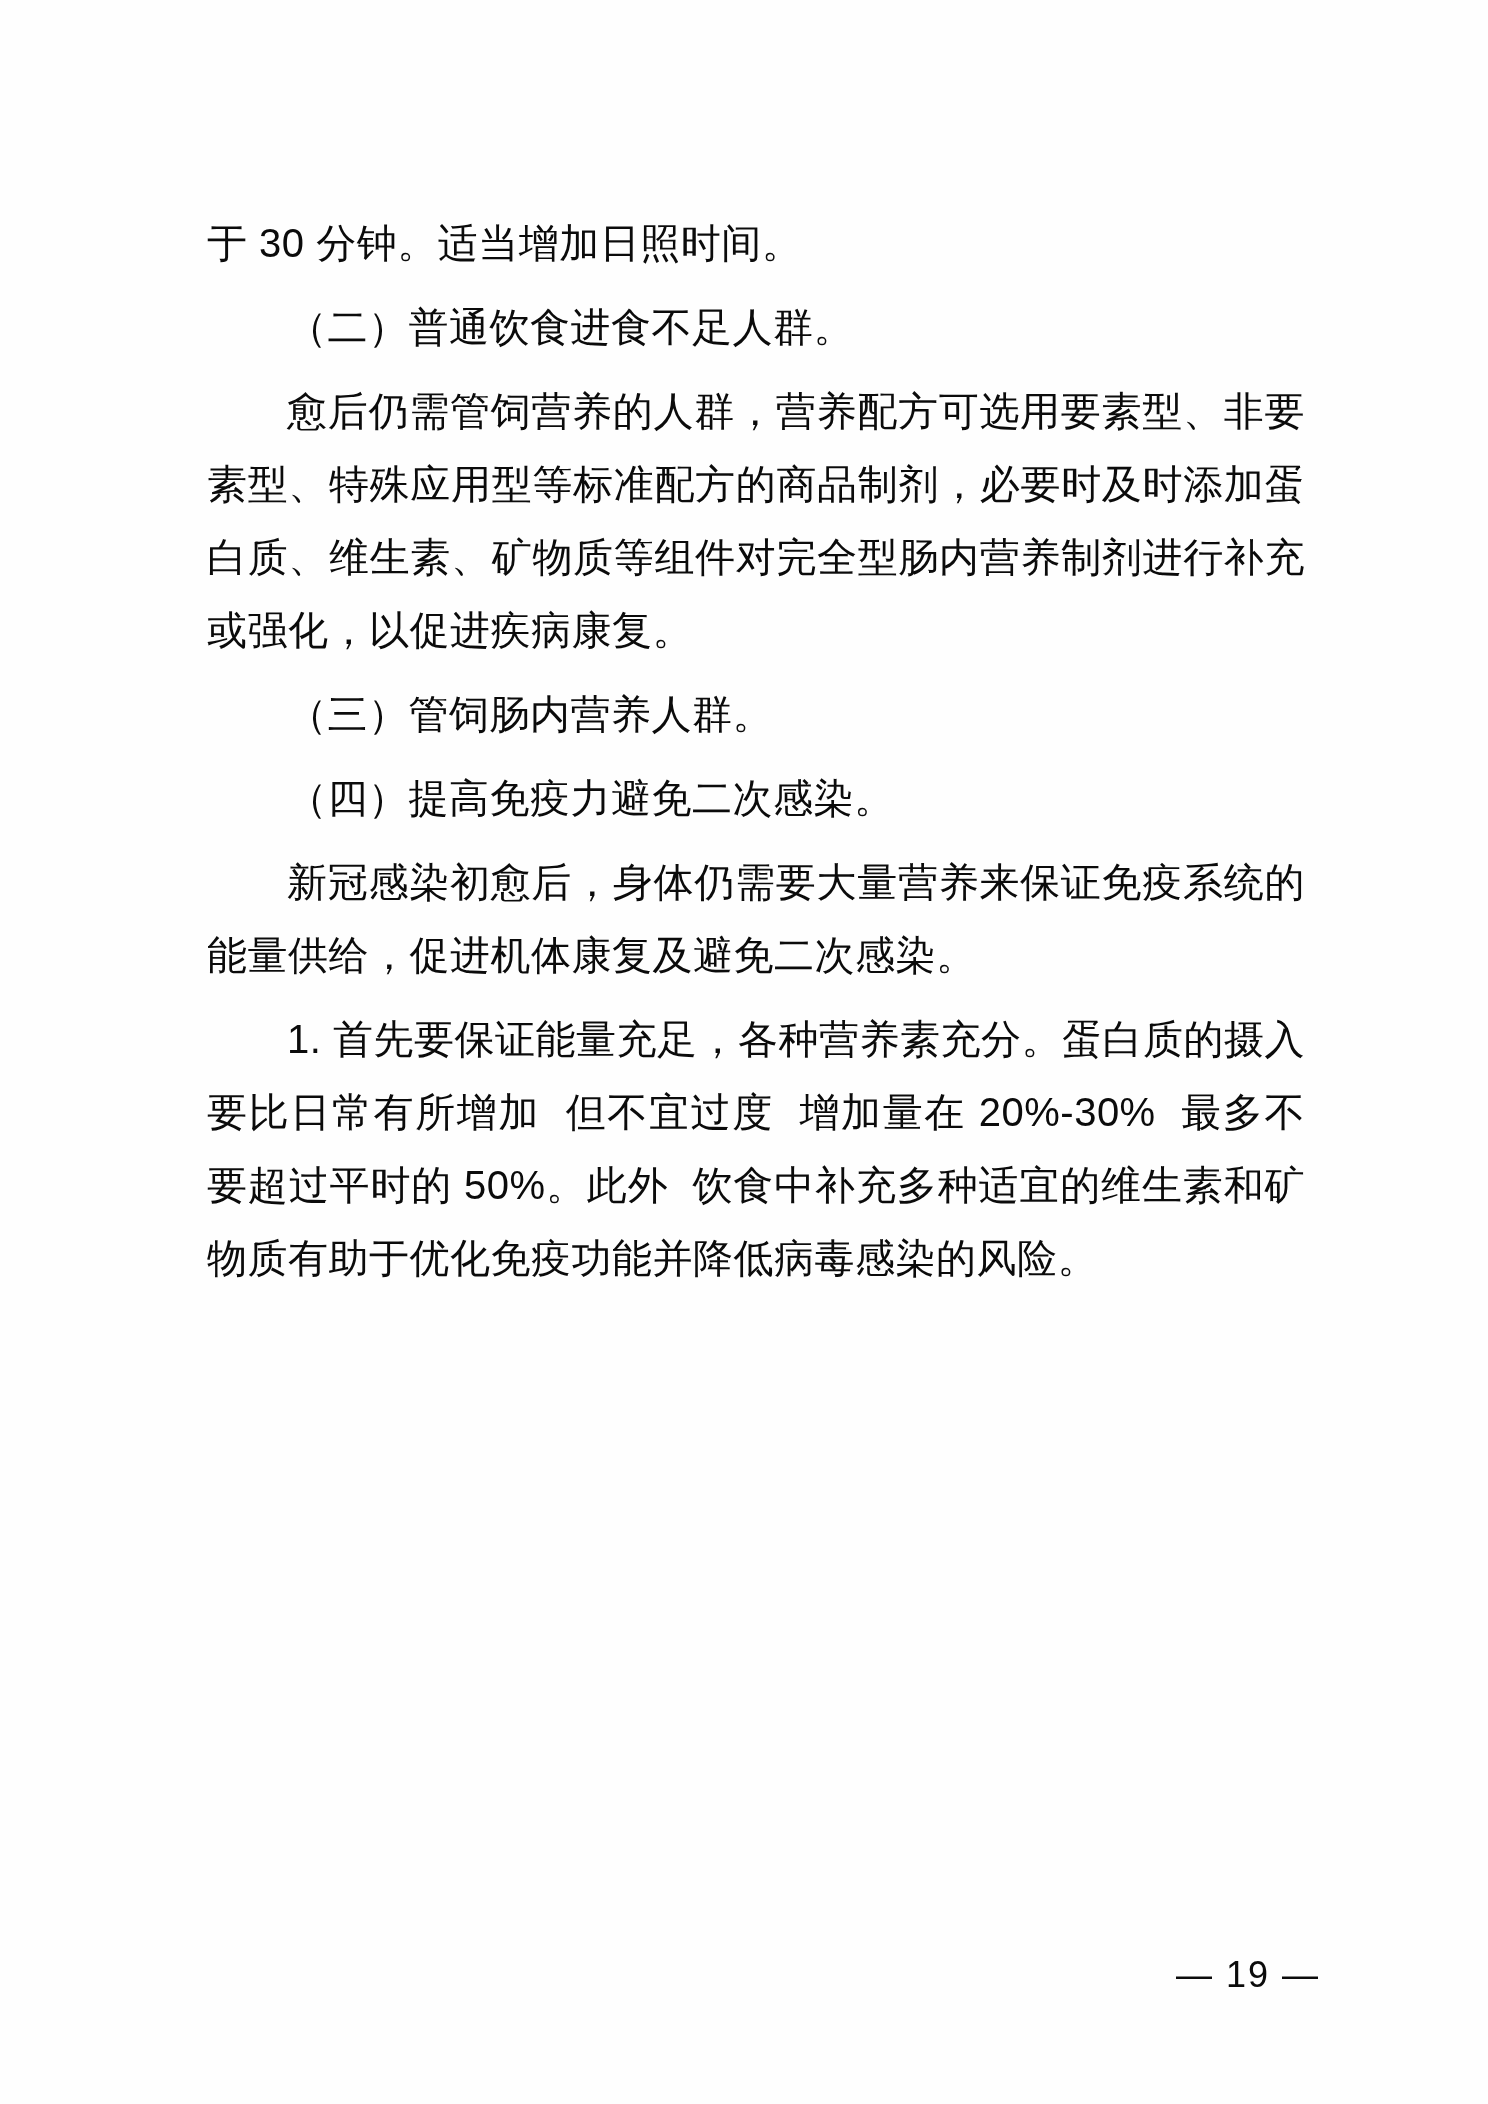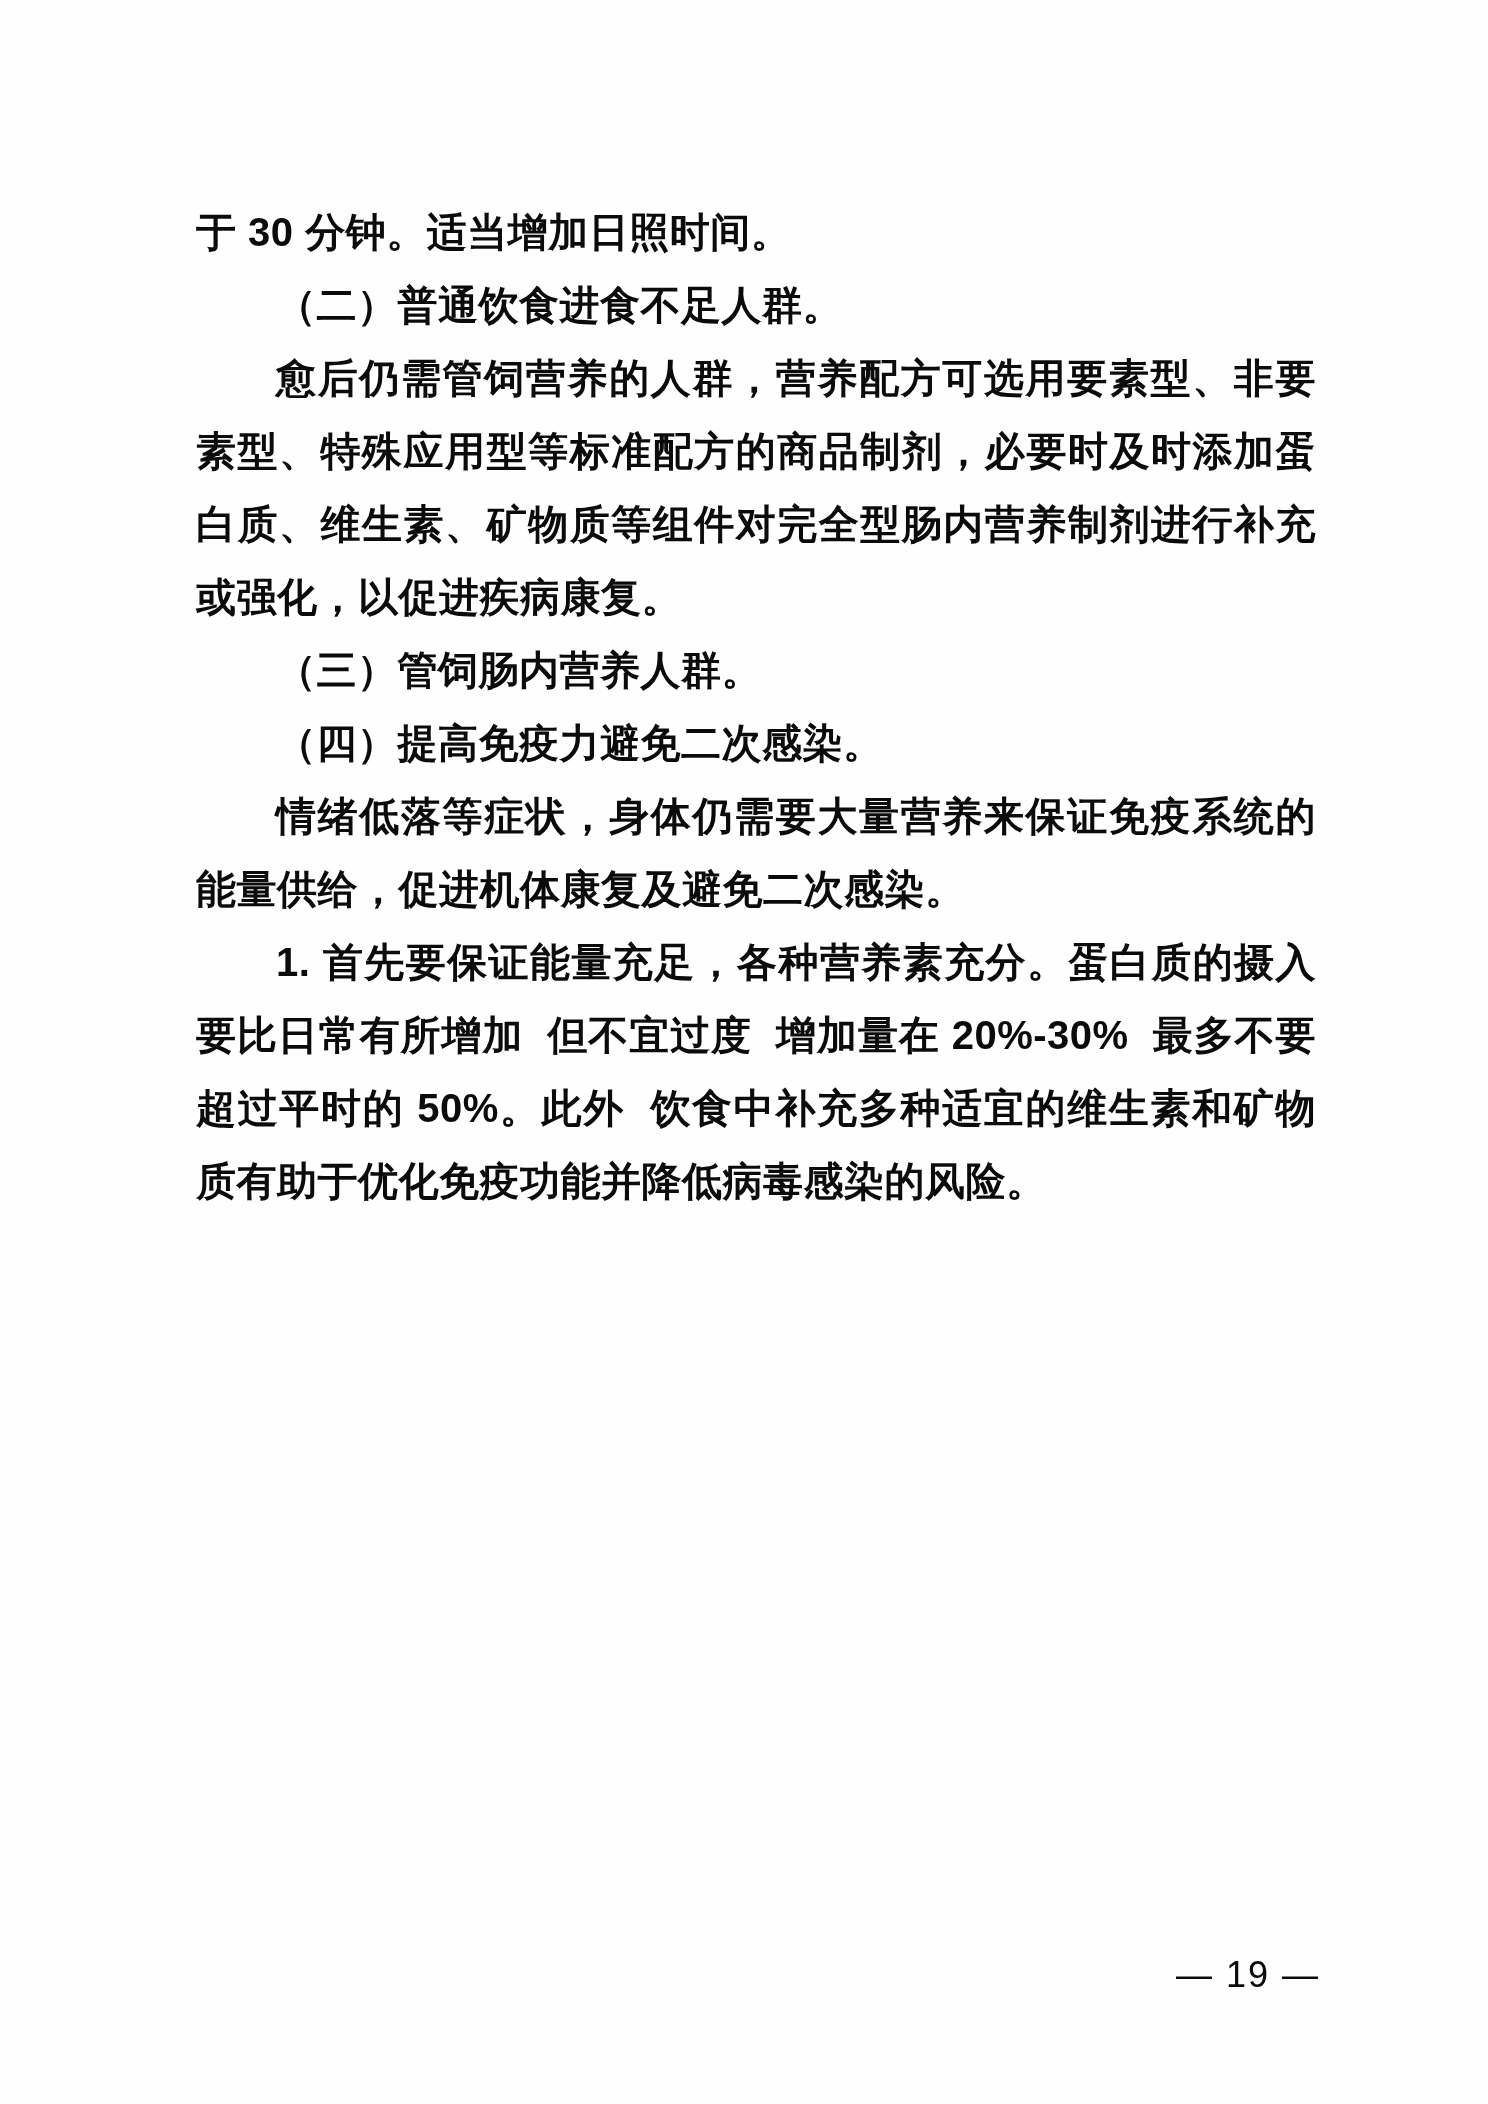--- a/index.html
+++ b/index.html
@@ -16,28 +16,28 @@
     color: #0b0b0b;
     overflow: hidden;
   }
   .content {
     position: absolute;
     left: 196px;
     top: 196px;
     width: 1120px;
   }
   p {
-    margin: 0;
+    margin: 11px;
     font-size: 40px;
     line-height: 73px;
     letter-spacing: 0.5px;
     text-align: justify;
     text-justify: inter-character;
     white-space: pre-wrap;
-    font-weight: 700;
+    font-weight: 400;
   }
   p.indent {
     text-indent: 80px;
   }
   .pagenum {
     position: absolute;
     right: 168px;
     bottom: 108px;
     font-size: 36px;
     letter-spacing: 2px;
@@ -48,17 +48,17 @@
 </head>
 <body>
 
 <div class="page">
   <div class="content">
     <p>于 30 分钟。适当增加日照时间。</p>
     <p class="indent">（二）普通饮食进食不足人群。</p>
     <p class="indent">愈后仍需管饲营养的人群，营养配方可选用要素型、非要素型、特殊应用型等标准配方的商品制剂，必要时及时添加蛋白质、维生素、矿物质等组件对完全型肠内营养制剂进行补充或强化，以促进疾病康复。</p>
     <p class="indent">（三）管饲肠内营养人群。</p>
     <p class="indent">（四）提高免疫力避免二次感染。</p>
-    <p class="indent">情绪低落等症状，身体仍需要大量营养来保证免疫系统的能量供给，促进机体康复及避免二次感染。</p>
+    <p class="indent">新冠感染初愈后，身体仍需要大量营养来保证免疫系统的能量供给，促进机体康复及避免二次感染。</p>
     <p class="indent">1. 首先要保证能量充足，各种营养素充分。蛋白质的摄入要比日常有所增加  但不宜过度  增加量在 20%-30%  最多不要超过平时的 50%。此外  饮食中补充多种适宜的维生素和矿物质有助于优化免疫功能并降低病毒感染的风险。</p>
   </div>
   <div class="pagenum">— 19 —</div>
 </div>
 
 </body></html>

